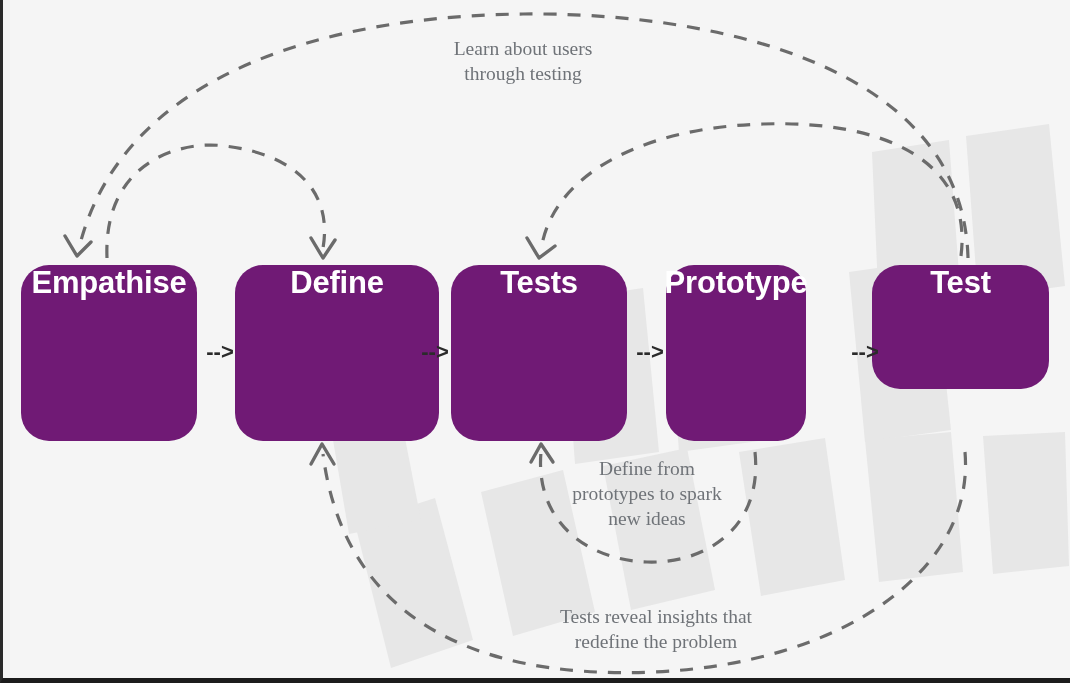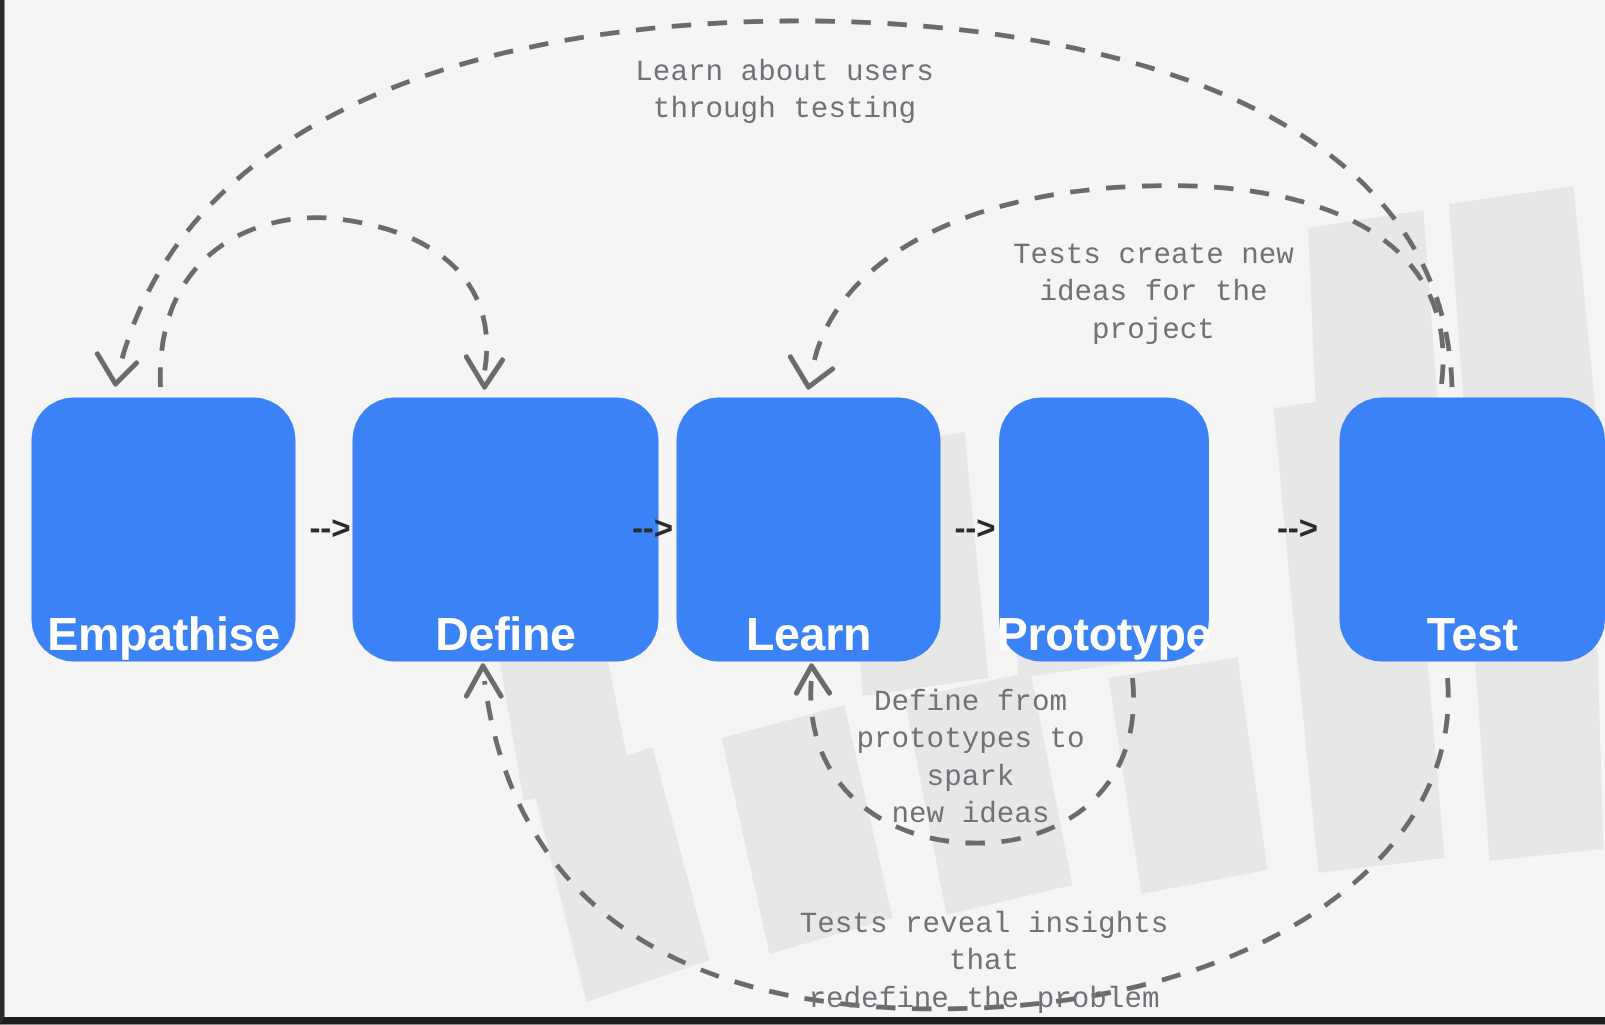--- a/index.html
+++ b/index.html
@@ -28,24 +28,24 @@
   
   #arcs{
     position:absolute;
     left:0; top:0;
     width:1070px; height:683px;
     pointer-events:none;
   }
   
   .stage{
     position:absolute;
-    background:#3b82f6;
+    background:#701a75;
     border-radius:28px;
     display:flex;
-    align-items:flex-end;
+    align-items:flex-start;
     justify-content:center;
   }
   .stage-label{
     color:#ffffff;
     font-weight:bold;
     font-size:31px;
     letter-spacing:-0.2px;
     white-space:nowrap;
     font-family:"Liberation Sans", sans-serif;
   }
@@ -64,21 +64,21 @@
     font-family:"Liberation Sans", sans-serif;
   }
   
   .caption{
     position:absolute;
     color:#6f7378;
     font-size:19.5px;
     line-height:25px;
     text-align:center;
     white-space:pre-line;
-    font-family:Liberation Mono, monospace;
+    font-family:Liberation Serif, serif;
   }
 </style>
 </head>
 <body>
 
 <div id="canvas">
 
   <svg id="watermark" viewBox="0 0 1070 683" xmlns="http://www.w3.org/2000/svg" aria-hidden="true">
     <g fill="#e7e7e7">
       <path d="M869 152 L946 140 L958 300 L876 312 Z"></path>
@@ -126,45 +126,43 @@
 
   <div class="stage" style="left:18px;  top:265px; width:176px; height:176px;">
     <span class="stage-label">Empathise</span>
   </div>
 
   <div class="stage" style="left:232px; top:265px; width:204px; height:176px;">
     <span class="stage-label">Define</span>
   </div>
 
   <div class="stage" style="left:448px; top:265px; width:176px; height:176px;">
-    <span class="stage-label">Learn</span>
+    <span class="stage-label">Tests</span>
   </div>
 
   <div class="stage" style="left:663px; top:265px; width:140px; height:176px;">
     <span class="stage-label">Prototype</span>
   </div>
 
-  <div class="stage" style="left:890px; top:265px; width:177px; height:176px;">
+  <div class="stage" style="left:869px; top:265px; width:177px; height:124px;">
     <span class="stage-label">Test</span>
   </div>
 
   <div class="connector" style="left:194px;">--&gt;</div>
 
   <div class="connector" style="left:409px;">--&gt;</div>
 
   <div class="connector" style="left:624px;">--&gt;</div>
 
   <div class="connector" style="left:839px;">--&gt;</div>
 
   <div class="caption" style="left:400px; top:36px; width:240px;">Learn about users
 through testing</div>
 
 
-  <div class="caption" style="left:645px; top:158px; width:242px;">Tests create new
-ideas for the project</div>
 
   <div class="caption" style="left:548px; top:456px; width:192px;">Define from
 prototypes to spark
 new ideas</div>
 
   <div class="caption" style="left:514px; top:604px; width:278px;">Tests reveal insights that
 redefine the problem</div>
 
 </div>
 

